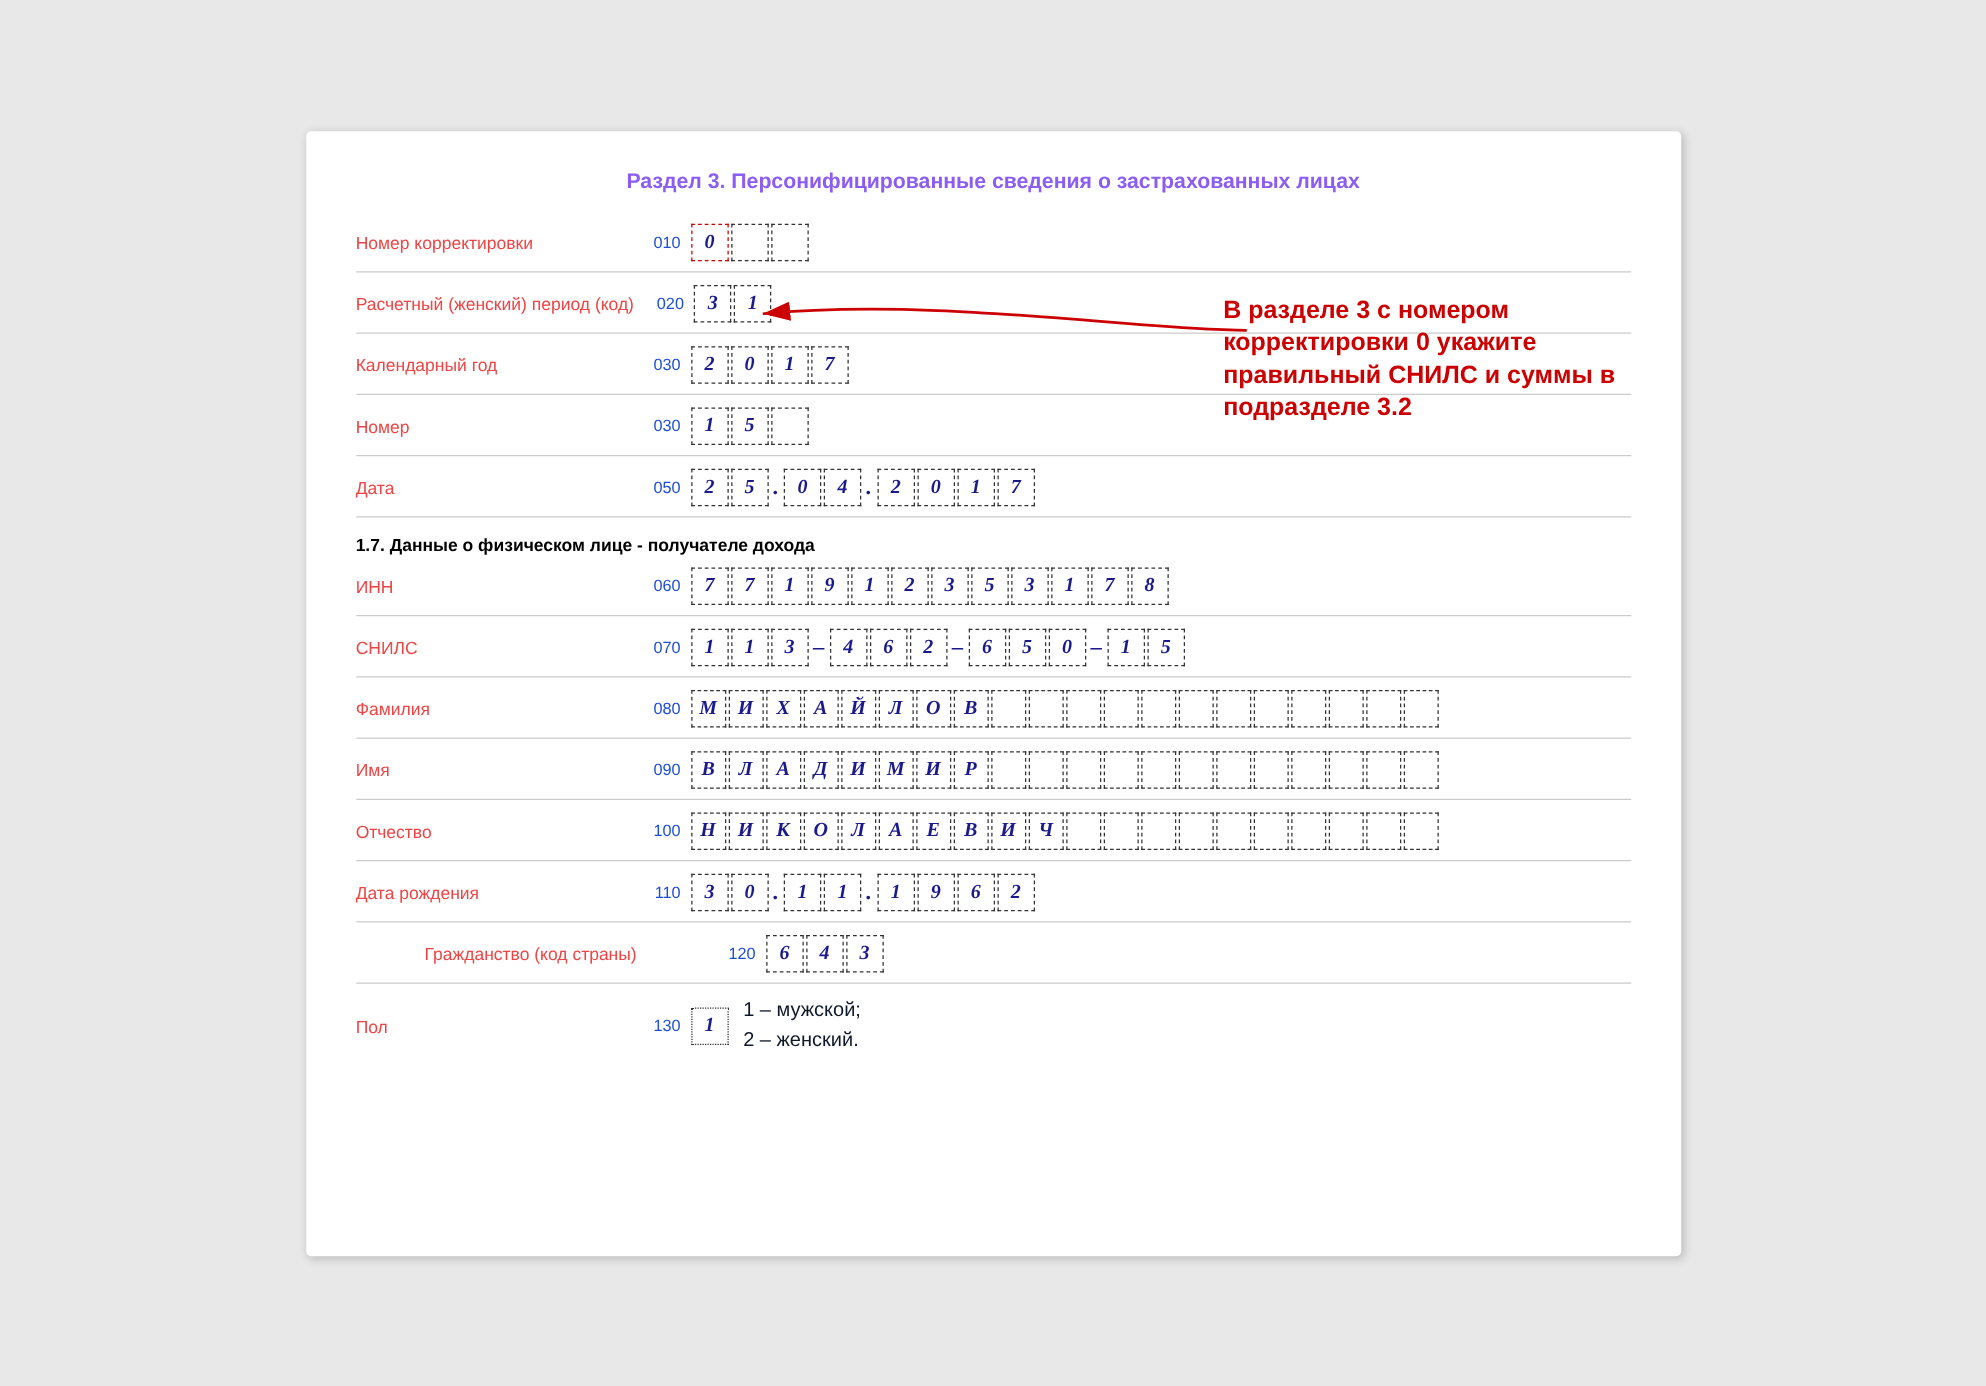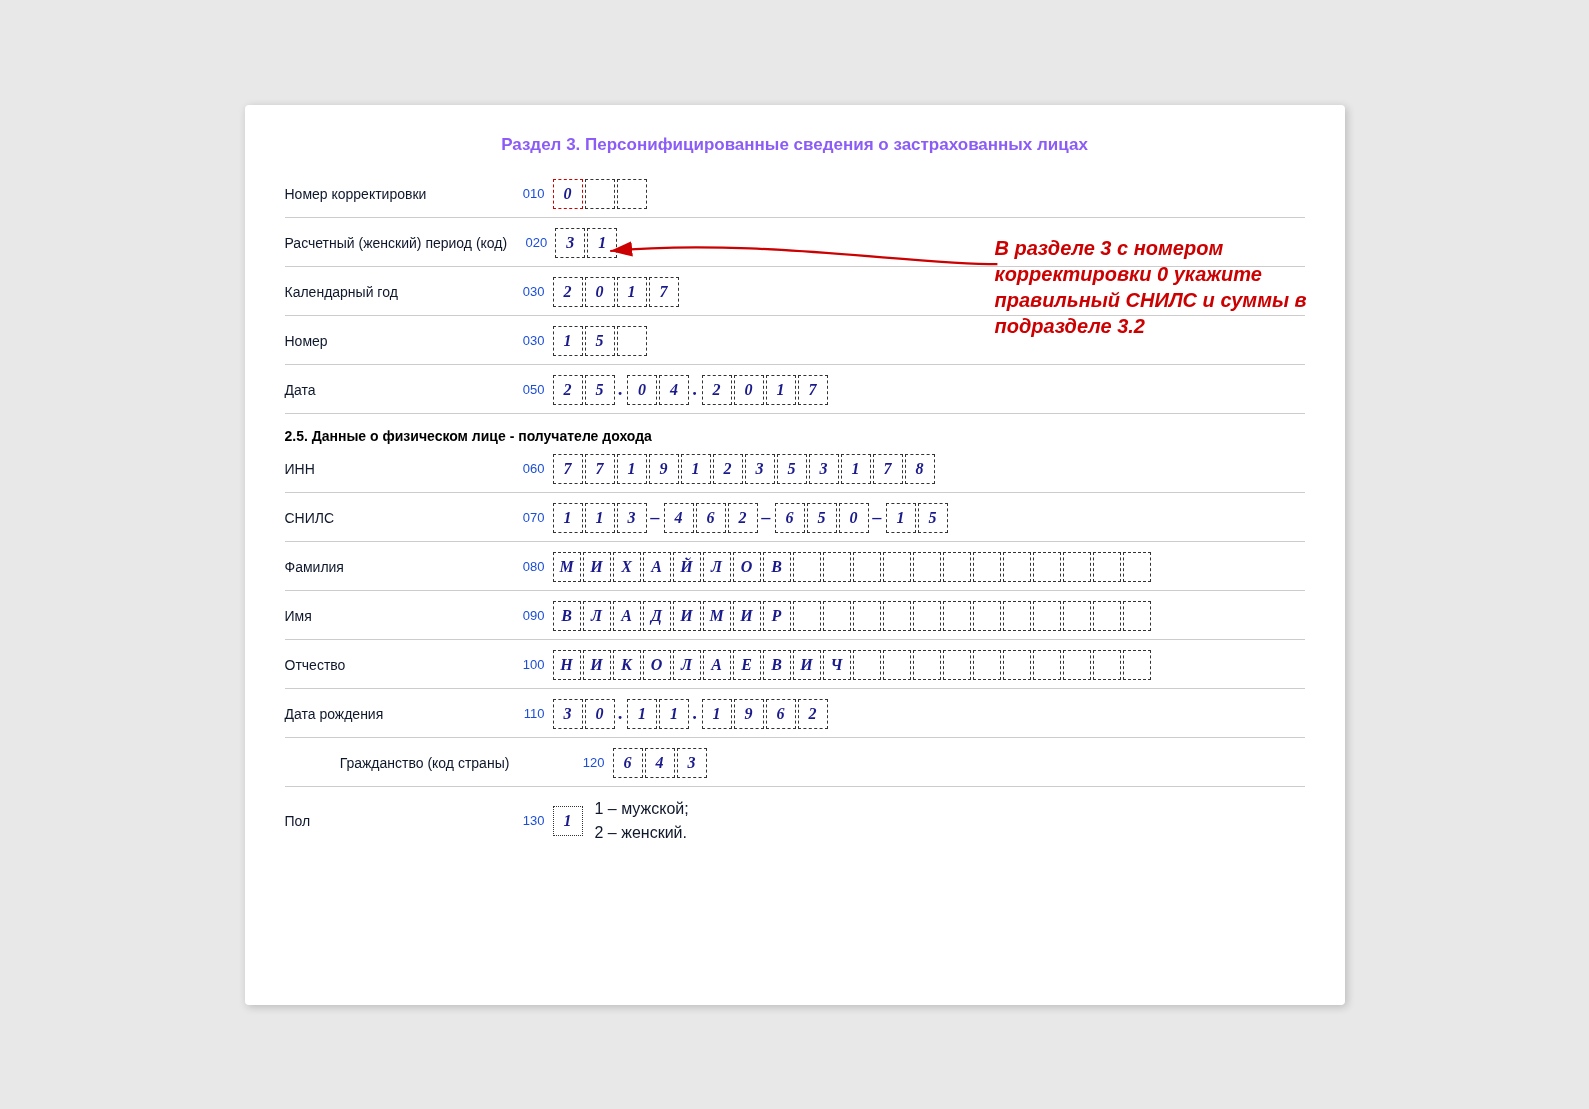--- a/index.html
+++ b/index.html
@@ -33,21 +33,21 @@
       align-items: center;
       margin-bottom: 10px;
       border-bottom: 1px solid #ccc;
       padding-bottom: 8px;
     }
     .form-row:last-child {
       border-bottom: none;
     }
     .row-label {
       font-size: 14px;
-      color: #0f172a;
+      color: #ef4444;
       min-width: 220px;
     }
     .row-code {
       font-size: 13px;
       color: #1d4ed8;
       min-width: 40px;
       text-align: right;
       margin-right: 8px;
     }
     .cell-group {
@@ -106,23 +106,22 @@
     }
     .cell-empty {
       border: 1.5px dashed #333;
       width: 28px;
       height: 30px;
     }
     
     .annotation-box {
       position: absolute;
       top: 130px;
-      right: 30px;
+      right: 46px;
       width: 320px;
-      font-style: italic;
     }
     .annotation-text {
       color: #cc0000;
       font-size: 20px;
       font-weight: bold;
       line-height: 1.3;
       text-align: left;
     }
     svg.arrow-svg {
       position: absolute;
@@ -198,21 +197,21 @@
       <div class="cell">0</div>
       <div class="cell">4</div>
       <span class="cell-sep">.</span>
       <div class="cell">2</div>
       <div class="cell">0</div>
       <div class="cell">1</div>
       <div class="cell">7</div>
     </div>
   </div>
 
-  <div class="section-subtitle">2.5. Данные о физическом лице - получателе дохода</div>
+  <div class="section-subtitle">1.7. Данные о физическом лице - получателе дохода</div>
 
   <div class="form-row">
     <span class="row-label">ИНН</span>
     <span class="row-code">060</span>
     <div class="cell-group">
       <div class="cell">7</div>
       <div class="cell">7</div>
       <div class="cell">1</div>
       <div class="cell">9</div>
       <div class="cell">1</div>

